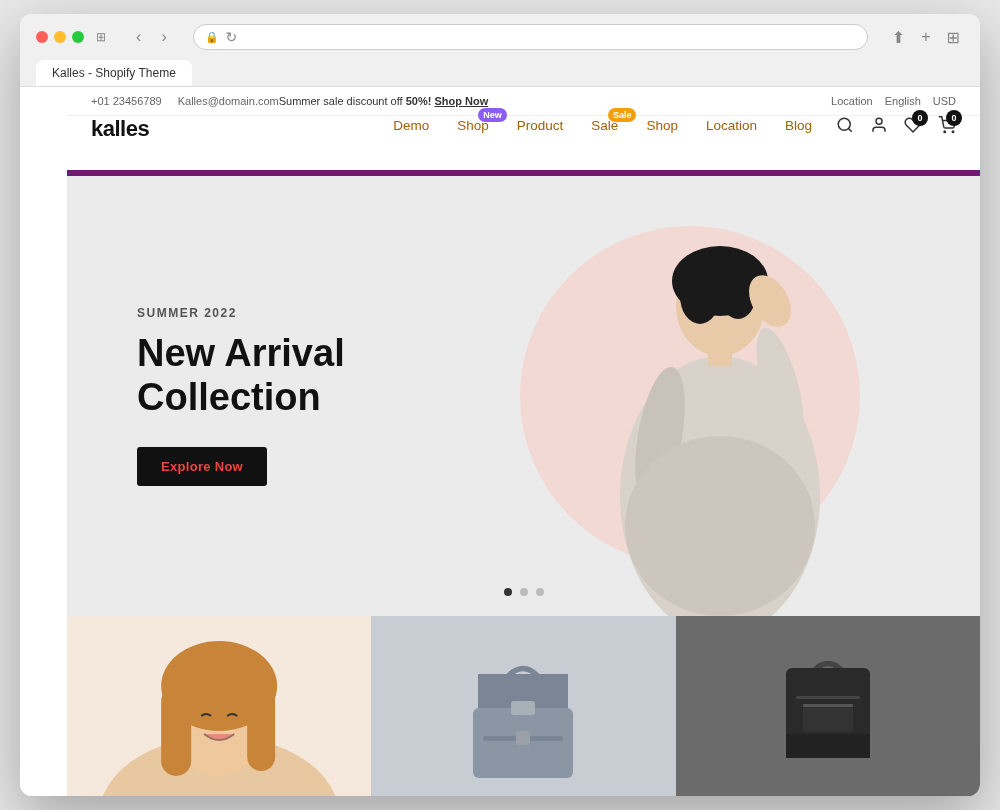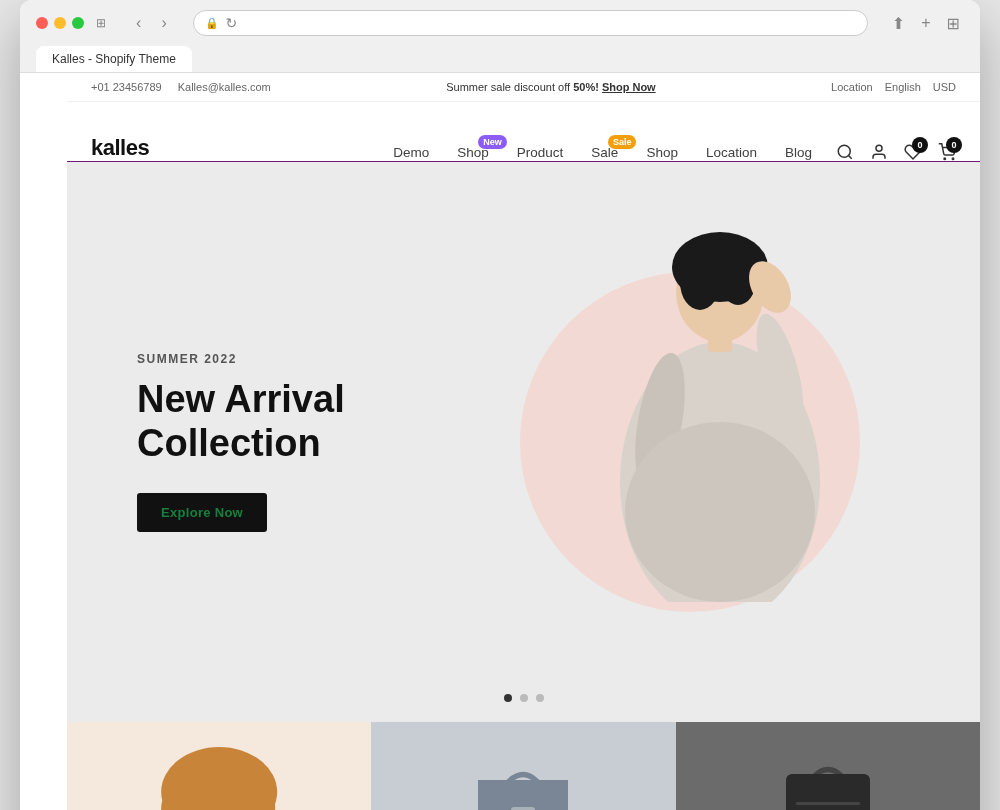--- a/index.html
+++ b/index.html
@@ -75,52 +75,52 @@
       background: #fff;
       border-bottom: 1px solid #f0f0f0;
       padding: 8px 24px;
       display: flex;
       align-items: center;
       justify-content: space-between;
       font-size: 11px;
       color: #666;
     }
     .top-bar-left { display: flex; gap: 16px; align-items: center; }
-    .top-bar-center { text-align: center; flex: 1; }
+    .top-bar-center { text-align: left; flex: 1; }
     .top-bar-center span { color: #333; }
     .highlight { color: #e44; font-weight: 700; }
     .shop-now { font-weight: 600; color: #333; text-decoration: underline; cursor: pointer; }
     .top-bar-right { display: flex; gap: 12px; align-items: center; }
 
     
     .main-nav {
       padding: 0 24px;
       display: flex;
-      align-items: flex-end;
-      border-bottom: 1px solid #701a75;
+      align-items: flex-start;
+      border-bottom: 6px solid #701a75;
       height: 60px;
     }
     .logo {
       font-size: 22px;
       font-weight: 800;
       color: #111;
       letter-spacing: -0.5px;
       margin-right: auto;
     }
     .nav-links {
       display: flex;
       align-items: center;
       gap: 28px;
       list-style: none;
       margin-right: 24px;
     }
     .nav-links li { position: relative; }
     .nav-links a {
       font-size: 13.5px;
-      color: #404040;
+      color: #a16207;
       text-decoration: none;
       font-weight: 500;
     }
     .badge {
       position: absolute;
       top: -8px;
       right: -18px;
       font-size: 9px;
       font-weight: 700;
       padding: 2px 5px;
@@ -148,21 +148,21 @@
       width: 16px; height: 16px;
       border-radius: 50%;
       display: flex; align-items: center; justify-content: center;
       font-weight: 700;
     }
 
     
     .hero {
       position: relative;
       background: #ebebeb;
-      height: 560px;
+      height: 440px;
       overflow: hidden;
       display: flex;
       align-items: center;
     }
     .hero-bg-circle {
       position: absolute;
       right: 120px;
       top: 50%;
       transform: translateY(-50%);
       width: 340px;
@@ -197,21 +197,21 @@
     .hero-title {
       font-size: 38px;
       font-weight: 800;
       color: #111;
       line-height: 1.15;
       margin-bottom: 28px;
       max-width: 340px;
     }
     .explore-btn {
       background: #111;
-      color: #15803d;
+      color: #ef4444;
       border: none;
       padding: 12px 24px;
       font-size: 13px;
       font-weight: 600;
       cursor: pointer;
       border-radius: 3px;
       letter-spacing: 0.3px;
     }
 
     
@@ -296,21 +296,21 @@
     <div class="browser-tabs">
       <div class="browser-tab active">Kalles - Shopify Theme</div>
     </div>
   </div>
 
   <div class="site-content">
 
     <div class="top-bar">
       <div class="top-bar-left">
         <span>+01 23456789</span>
-        <span>Kalles@kalles.com</span>
+        <span>Kalles@domain.com</span>
       </div>
       <div class="top-bar-center">
         <span>Summer sale discount off</span>
         <span class="highlight">50%!</span>
         <span class="shop-now">Shop Now</span>
       </div>
       <div class="top-bar-right">
         <span>Location</span>
         <span>English</span>
         <span>USD</span>

